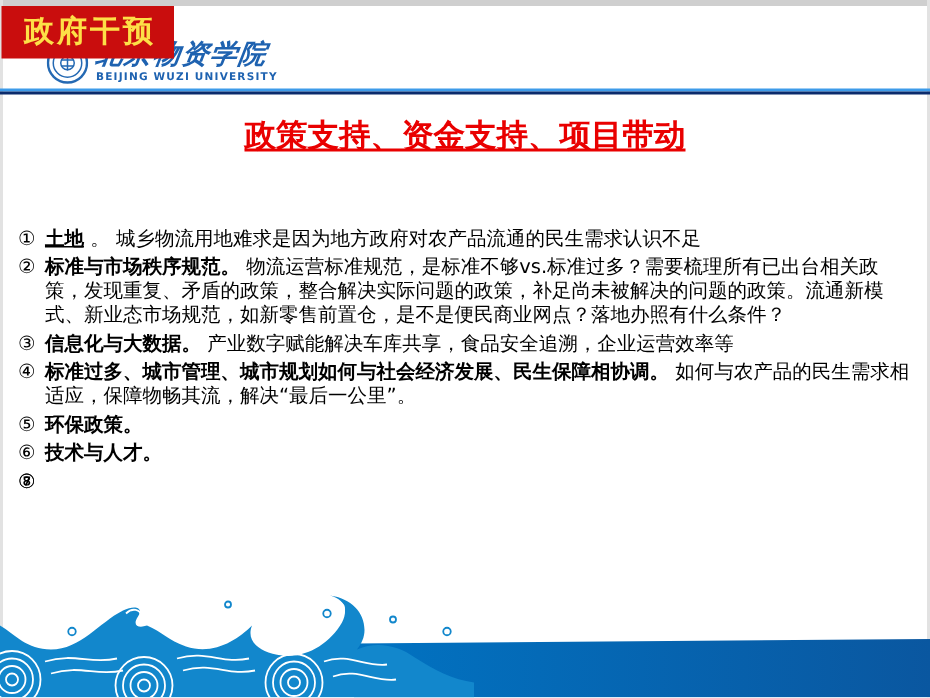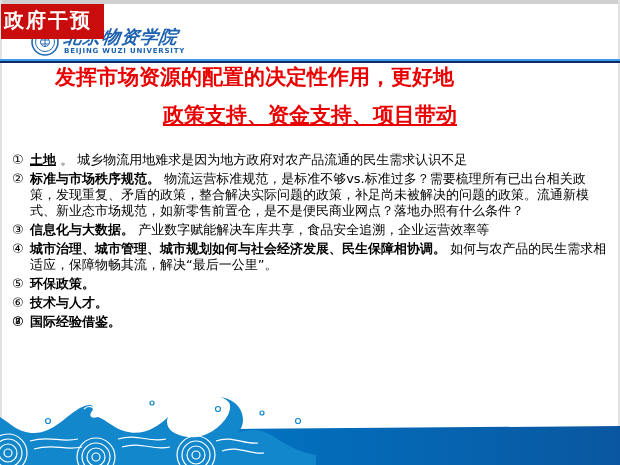--- a/index.html
+++ b/index.html
@@ -7,23 +7,23 @@
     width:620px;height:465px;position:relative;overflow:hidden;
     background:#ffffff;
     font-family:"DejaVu Sans","Liberation Sans",sans-serif;
   }
   .frame-top{position:absolute;top:0;left:0;right:0;height:4px;background:#cfcfcf;z-index:1;}
   .frame-side-l{position:absolute;top:0;left:0;bottom:0;width:2px;background:#e2e2e2;z-index:1;}
   .frame-side-r{position:absolute;top:0;right:0;bottom:0;width:2px;background:#e2e2e2;z-index:1;}
 
   .corner-tag{
     position:absolute;top:4px;left:1px;z-index:6;
-    background:#C90D0D;color:#ffffff;
+    background:#C90D0D;color:#fde047;
     font-size:20px;font-weight:bold;letter-spacing:2px;
-    padding:3px 12px 5px 3px;
+    padding:3px 12px 5px 15px;
   }
 
   .logo-row{position:absolute;top:28px;left:31px;z-index:5;display:flex;align-items:flex-start;}
   .emblem{width:28px;height:28px;margin-right:5px;flex:0 0 auto;}
   .uni-text{display:flex;flex-direction:column;line-height:1;}
   .uni-zh{
     color:#1E62B0;font-size:18px;font-weight:bold;font-style:italic;
     transform:skewX(-8deg);letter-spacing:1px;
   }
   .uni-en{color:#1E62B0;font-size:7px;font-weight:bold;letter-spacing:0.8px;margin-top:2px;text-align:right;}
@@ -73,21 +73,20 @@
     <span class="uni-en">BEIJING WUZI UNIVERSITY</span>
   </div>
 </div>
 
 <div class="divider">
   <div class="lt"></div>
     <div class="dk"></div>
 </div>
 
 <div class="title-block">
-  <div class="title-l1">发挥市场资源的配置的决定性作用，更好地</div>
   <div class="title-l3">政策支持、资金支持、项目带动</div>
 </div>
 
 <ul class="topic-list">
   <li>
     <span class="item-num">①</span>
     <span class="item-lead u">土地</span>
     <span class="item-sep">。</span>
     <span class="item-body">城乡物流用地难求是因为地方政府对农产品流通的民生需求认识不足</span>
   </li>
@@ -101,21 +100,21 @@
 
   <li>
     <span class="item-num">③</span>
     <span class="item-lead">信息化与大数据。</span>
     <span class="item-sep"></span>
     <span class="item-body">产业数字赋能解决车库共享，食品安全追溯，企业运营效率等</span>
   </li>
 
   <li>
     <span class="item-num">④</span>
-    <span class="item-lead">城市治理、城市管理、城市规划如何与社会经济发展、民生保障相协调。</span>
+    <span class="item-lead">标准过多、城市管理、城市规划如何与社会经济发展、民生保障相协调。</span>
     <span class="item-sep"></span>
     <span class="item-body">如何与农产品的民生需求相适应，保障物畅其流，解决“最后一公里”。</span>
   </li>
 
   <li>
     <span class="item-num">⑤</span>
     <span class="item-lead">环保政策。</span>
     <span class="item-sep"></span>
     <span class="item-body"></span>
   </li>
@@ -128,21 +127,20 @@
   </li>
 
   <li>
     <span class="item-num">⑦</span>
     <span class="item-sep"></span>
     <span class="item-body"></span>
   </li>
 
   <li>
     <span class="item-num">⑧</span>
-    <span class="item-lead">国际经验借鉴。</span>
     <span class="item-sep"></span>
     <span class="item-body"></span>
   </li>
 </ul>
 
 <svg class="wave" viewBox="0 0 620 72" xmlns="http://www.w3.org/2000/svg">
   <defs>
     <linearGradient id="bandGrad" x1="0" y1="0" x2="1" y2="0">
       <stop offset="0" stop-color="#0173C2"></stop>
       <stop offset="1" stop-color="#0A57A0"></stop>

